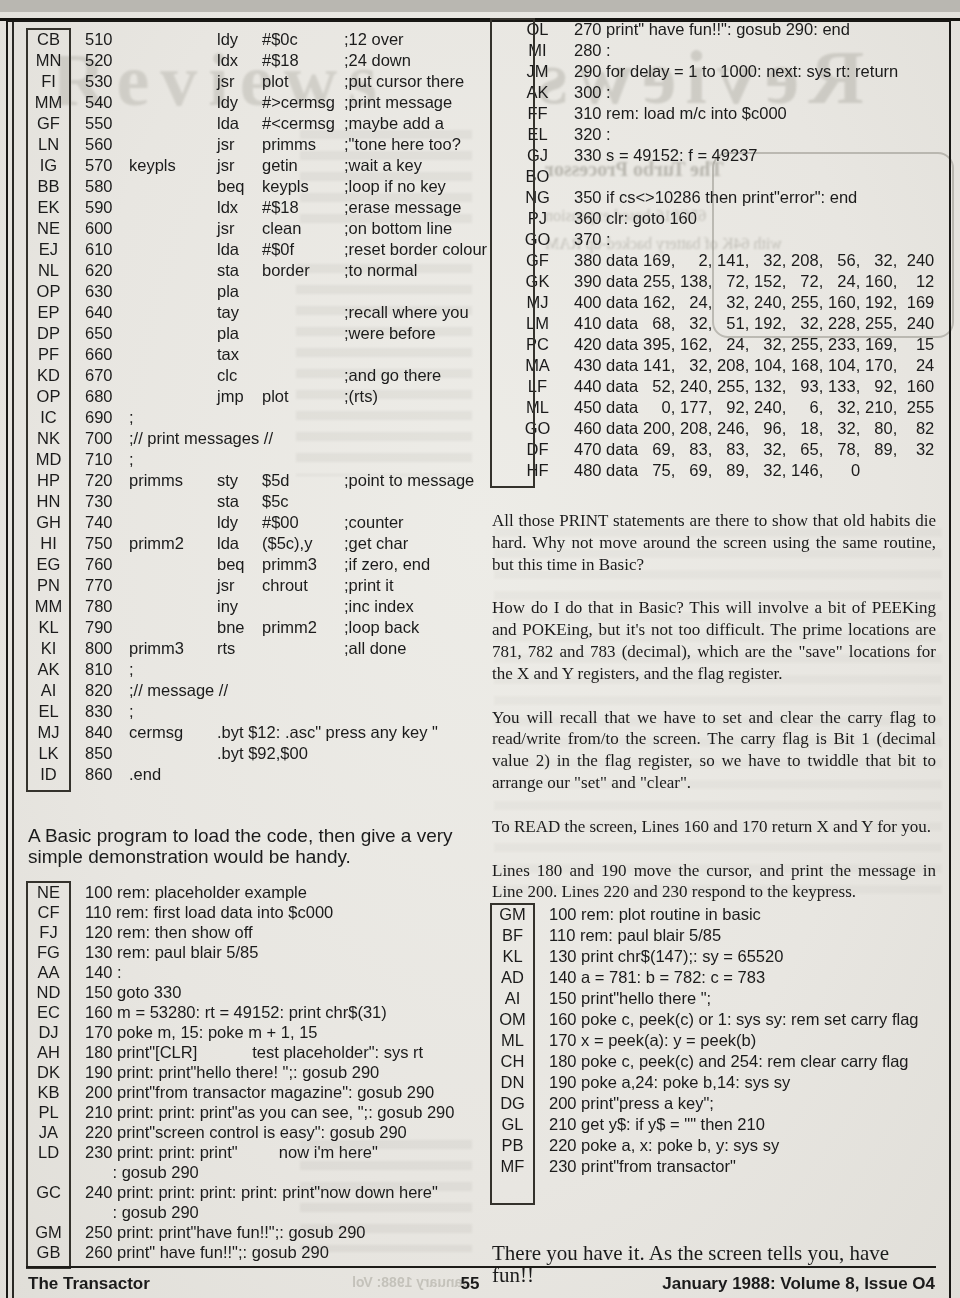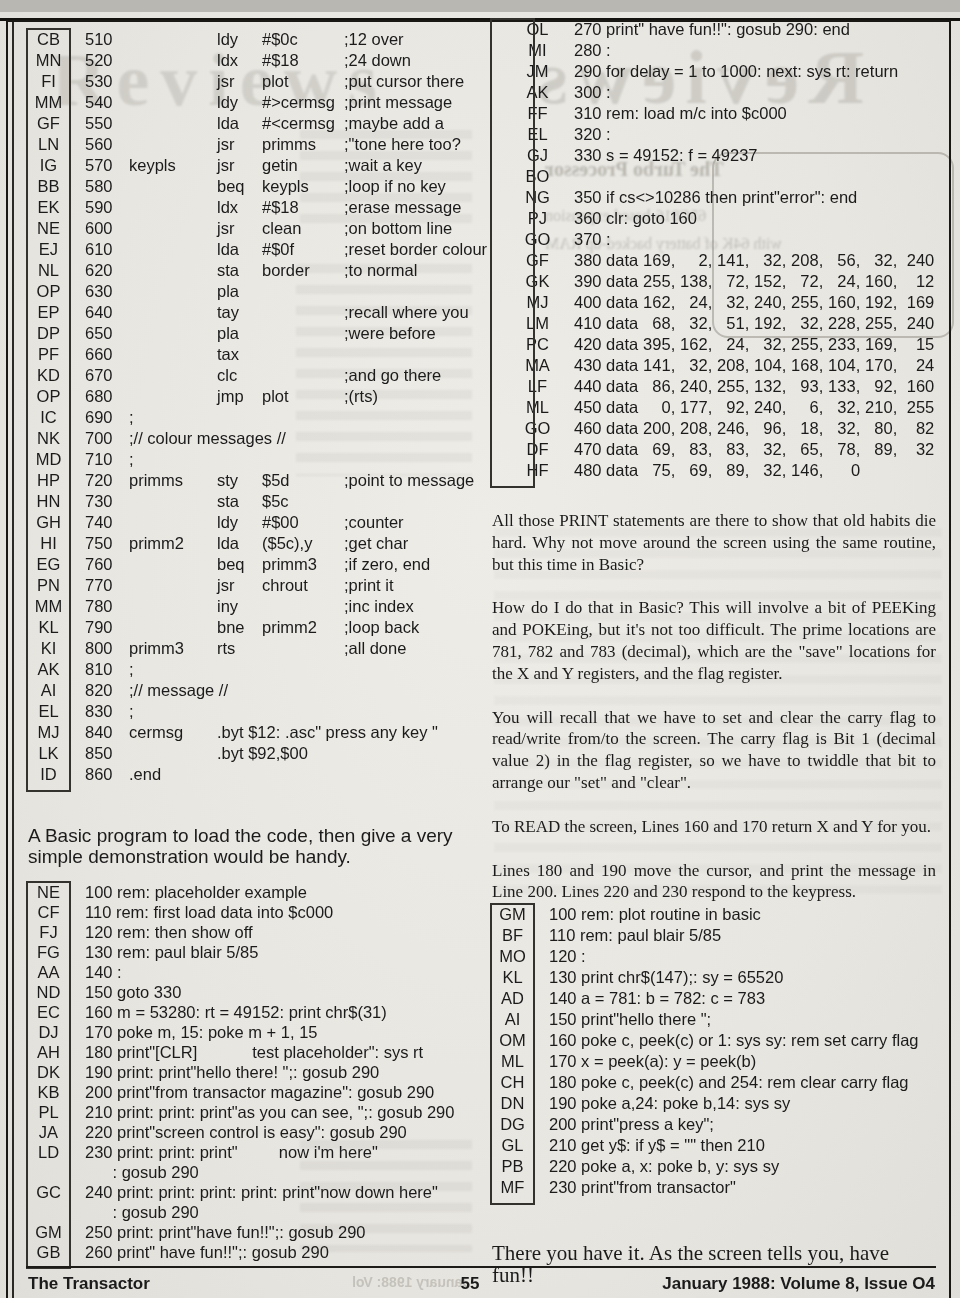--- a/index.html
+++ b/index.html
@@ -267,21 +267,21 @@
 
       <div class="lrow">
         <span class="csum">IC</span>
         <span class="lnum">690</span>
         <span class="lrest">;</span>
       </div>
 
       <div class="lrow">
         <span class="csum">NK</span>
         <span class="lnum">700</span>
-        <span class="lrest">;// colour messages //</span>
+        <span class="lrest">;// print messages //</span>
       </div>
 
       <div class="lrow">
         <span class="csum">MD</span>
         <span class="lnum">710</span>
         <span class="lrest">;</span>
       </div>
 
       <div class="lrow">
         <span class="csum">HP</span>
@@ -597,21 +597,21 @@
 
       <div class="lrow">
         <span class="csum">MA</span>
         <span class="ltext">430 data</span>
         <span class="vals"><span class="dv">141</span><span class="dv">32</span><span class="dv">208</span><span class="dv">104</span><span class="dv">168</span><span class="dv">104</span><span class="dv">170</span><span class="dv">24</span></span>
       </div>
 
       <div class="lrow">
         <span class="csum">LF</span>
         <span class="ltext">440 data</span>
-        <span class="vals"><span class="dv">86</span><span class="dv">240</span><span class="dv">255</span><span class="dv">132</span><span class="dv">93</span><span class="dv">133</span><span class="dv">92</span><span class="dv">160</span></span>
+        <span class="vals"><span class="dv">52</span><span class="dv">240</span><span class="dv">255</span><span class="dv">132</span><span class="dv">93</span><span class="dv">133</span><span class="dv">92</span><span class="dv">160</span></span>
       </div>
 
       <div class="lrow">
         <span class="csum">ML</span>
         <span class="ltext">450 data</span>
         <span class="vals"><span class="dv">0</span><span class="dv">177</span><span class="dv">92</span><span class="dv">240</span><span class="dv">6</span><span class="dv">32</span><span class="dv">210</span><span class="dv">255</span></span>
       </div>
 
       <div class="lrow">
         <span class="csum">GO</span>
@@ -646,24 +646,20 @@
       <div class="lrow">
         <span class="csum">GM</span>
         <span class="ltext">100 rem: plot routine in basic</span>
       </div>
 
       <div class="lrow">
         <span class="csum">BF</span>
         <span class="ltext">110 rem: paul blair 5/85</span>
       </div>
 
-      <div class="lrow">
-        <span class="csum">MO</span>
-        <span class="ltext">120 :</span>
-      </div>
 
       <div class="lrow">
         <span class="csum">KL</span>
         <span class="ltext">130 print chr$(147);: sy = 65520</span>
       </div>
 
       <div class="lrow">
         <span class="csum">AD</span>
         <span class="ltext">140 a = 781: b = 782: c = 783</span>
       </div>

